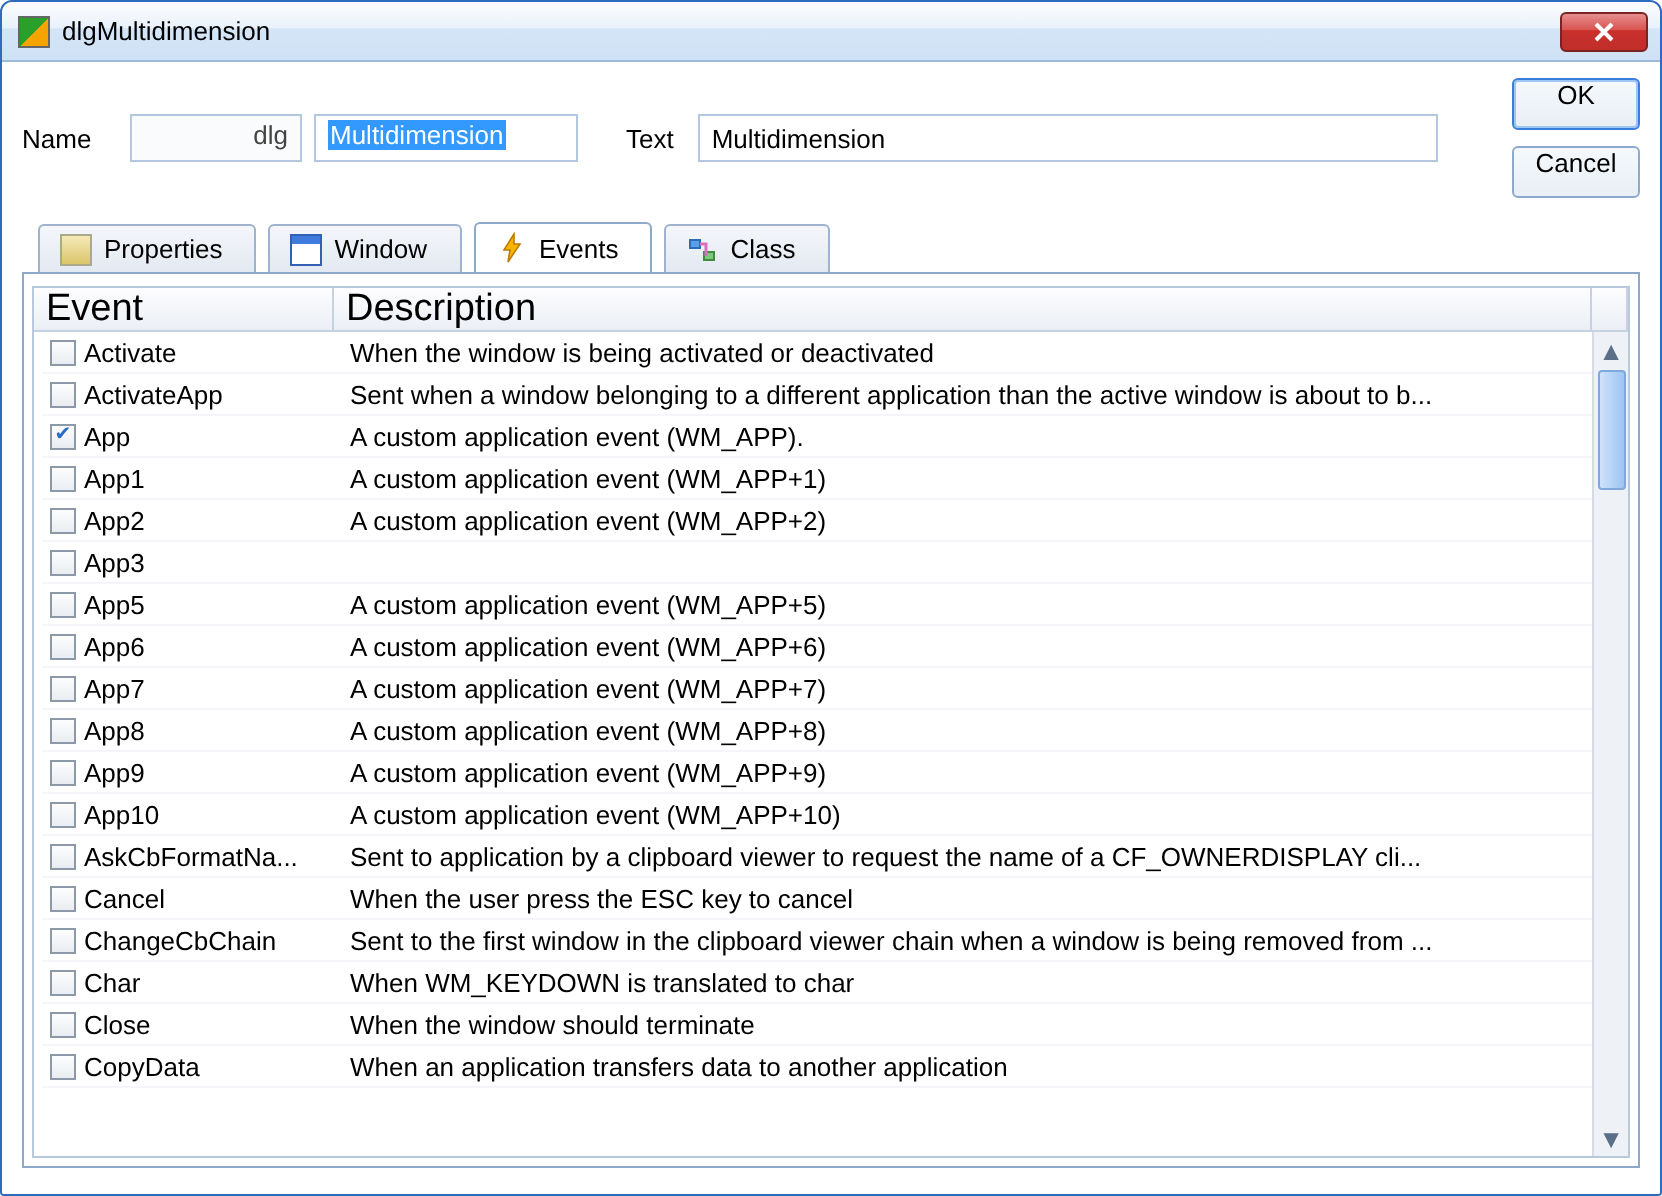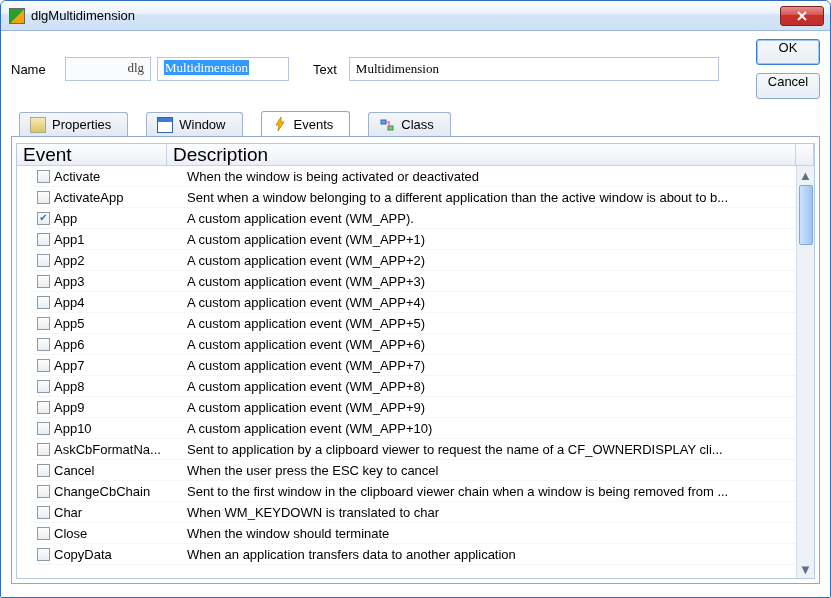--- a/index.html
+++ b/index.html
@@ -62,21 +62,21 @@
   margin-bottom: 4px;
 }
 .form-row .lbl { color: #000000; }
 .form-row .lbl-name { width: 48px; }
 .txtbox {
   height: 24px;
   border: 1px solid #b4c7e0;
   background: #fff;
   padding: 2px 6px;
   font-size: 13px;
-  font-family: Liberation Serif, serif;
+  font-family: Liberation Sans, sans-serif;
 }
 .txtbox.prefix { width: 86px; background:#fafbfc; color:#444; text-align:right; padding-right:6px;}
 .txtbox.nm { width: 132px; }
 .txtbox.nm .sel {
   background: #3399ff; color: #fff; padding: 0 1px;
 }
 .txtbox.textf { width: 370px; margin-left: 6px;}
 .lbl-text { margin-left: 18px; }
 
 .right-buttons {
@@ -93,21 +93,21 @@
   font-size: 13px;
   cursor: pointer;
   display:flex; justify-content:center;
 }
 .dlg-btn.ok { border-color:#3c7edb; box-shadow: inset 0 0 0 1px #9ec6f4; }
 
 
 .tabs-wrap { margin-top: 8px; }
 .tabs {
   display: flex;
-  gap: 16px;
+  gap: 4px;
   padding-left: 8px;
 }
 .tab {
   height: 24px;
   padding: 0 16px 0 10px;
   display: flex; align-items:center; gap:6px;
   background: linear-gradient(to bottom,#f4f6fa,#e3e9f2);
   border: 1px solid #9fb3ce;
   border-bottom: none;
   border-radius: 3px 3px 0 0;
@@ -171,21 +171,21 @@
 }
 .col-ev { width: 150px; }
 .col-de { flex: 1; }
 .col-sc { width: 18px; border-right:none;}
 
 .tbody {
   flex: 1;
   overflow: hidden;
   position: relative;
 }
-.rows { position:absolute; left:16px; right:18px; top:0;}
+.rows { position:absolute; left:4px; right:18px; top:0;}
 .row {
   display: flex;
   height: 21px;
   align-items: center;
   border-bottom: 1px solid #f4f6f9;
 }
 .row .c1 {
   width: 150px;
   padding-left: 4px;
   display:flex; align-items:center; gap:4px;
@@ -323,28 +323,20 @@
                   <span class="chk"></span>
                   <span>App2</span>
                 </div>
                 <div class="c2">A custom application event (WM_APP+2)</div>
               </div>
               <div class="row">
                 <div class="c1">
                   <span class="chk"></span>
                   <span>App3</span>
                 </div>
-                <div class="c2">A custom application event (WM_APP+3)</div>
-              </div>
-              <div class="row">
-                <div class="c1">
-                  <span class="chk"></span>
-                  <span>App4</span>
-                </div>
-                <div class="c2">A custom application event (WM_APP+4)</div>
               </div>
               <div class="row">
                 <div class="c1">
                   <span class="chk"></span>
                   <span>App5</span>
                 </div>
                 <div class="c2">A custom application event (WM_APP+5)</div>
               </div>
               <div class="row">
                 <div class="c1">

